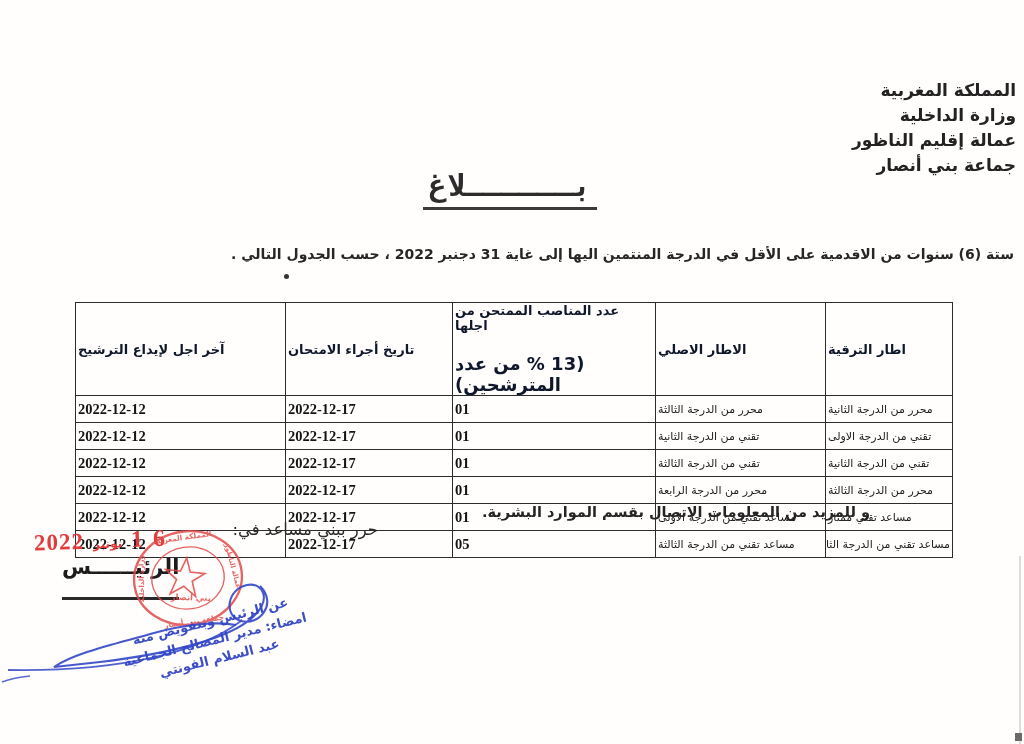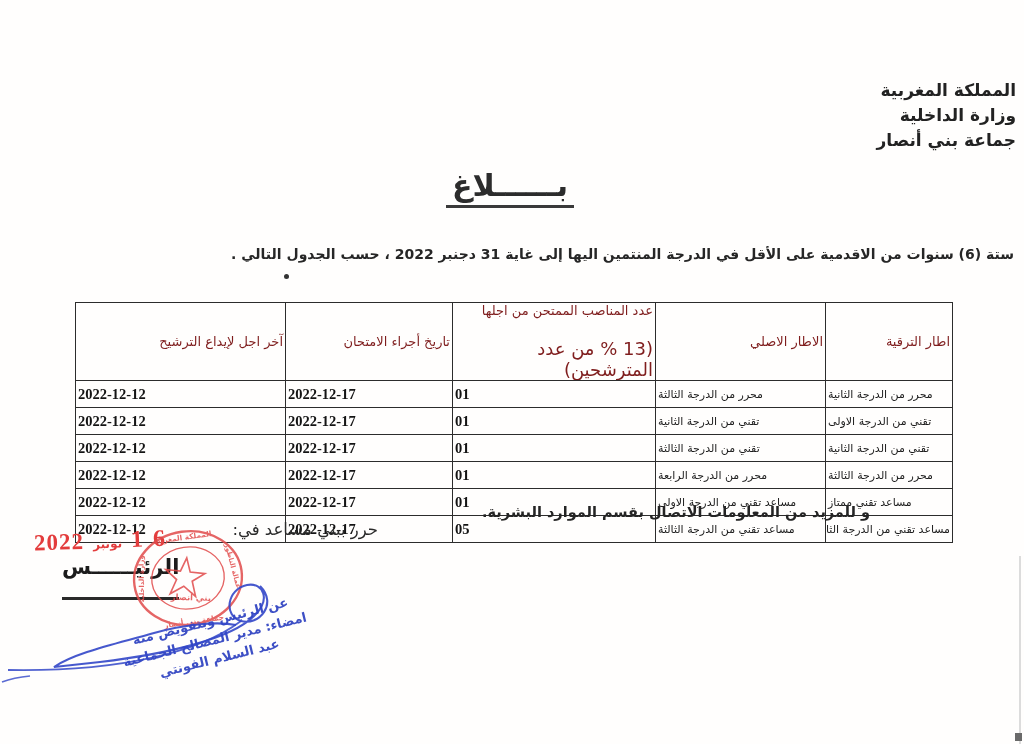--- a/index.html
+++ b/index.html
@@ -5,36 +5,36 @@
   html,body{margin:0;padding:0;}
   body{width:1024px;height:744px;background:#ffffff;overflow:hidden;
        font-family:"DejaVu Sans",sans-serif;color:#1f1f1f;}
   .page{position:relative;width:1024px;height:744px;background:#fffefd;}
 
   
   .letterhead{position:absolute;top:78px;right:8px;direction:rtl;text-align:right;
               font-weight:bold;font-size:17px;line-height:25px;color:#222;}
 
   
-  .title-wrap{position:absolute;top:168px;left:0;width:1020px;text-align:center;}
+  .title-wrap{position:absolute;top:168px;left:0;width:1020px;text-align:center;font-family:Liberation Mono, monospace;}
   .title{display:inline-block;font-size:30px;font-weight:bold;color:#2c2c2c;
          border-bottom:3px solid #3a3a3a;padding:0 6px 2px 6px;}
 
   
   .para{position:absolute;top:241px;right:10px;left:58px;direction:rtl;
         font-weight:bold;font-size:14px;color:#262626;}
   .para .l1{text-align:justify;text-align-last:justify;line-height:26px;}
   .para .l2{text-align:right;line-height:26px;white-space:nowrap;}
   .ink-dot{position:absolute;left:284px;top:274px;width:5px;height:5px;border-radius:50%;background:#333;}
 
   
   table.main{position:absolute;left:75px;top:302px;width:877px;border-collapse:collapse;
              direction:rtl;table-layout:fixed;}
   table.main th,table.main td{border:1px solid #2c2c2c;padding:0 2px;overflow:hidden;}
-  table.main th{height:54px;font-size:13px;font-weight:normal;color:#7f1d1d;text-align:right;vertical-align:middle;}
+  table.main th{height:54px;font-size:13px;font-weight:bold;color:#0f172a;text-align:left;vertical-align:middle;}
   table.main td{height:26px;text-align:left;vertical-align:middle;}
   td.ar{font-size:11px;font-weight:normal;white-space:nowrap;color:#1c1c1c;}
   td.num,td.date{direction:ltr;font-family:"Liberation Serif",serif;font-weight:bold;
                  font-size:14.5px;color:#141414;}
   .th-sub{display:block;font-size:18px;margin-top:20px;}
 
   
   .note{position:absolute;top:504px;right:154px;direction:rtl;white-space:nowrap;
         font-weight:bold;font-size:14.5px;color:#242424;}
 
@@ -66,20 +66,21 @@
   .edge-speck{position:absolute;left:1015px;top:733px;width:7px;height:8px;background:#6a6a6a;}
 </style>
 </head>
 <body>
 
 <div class="page">
 
   <div class="letterhead">
     <div>المملكة المغربية</div>
     <div>وزارة الداخلية</div>
+    <div>عمالة إقليم الناظور</div>
     <div>جماعة بني أنصار</div>
   </div>
 
   <div class="title-wrap">
     <span class="title">بــــــلاغ</span>
   </div>
 
   <div class="para">
     <div class="l2">ستة (6) سنوات من الاقدمية على الأقل في الدرجة المنتمين اليها إلى غاية 31 دجنبر 2022 ، حسب الجدول التالي .</div>
   </div>

